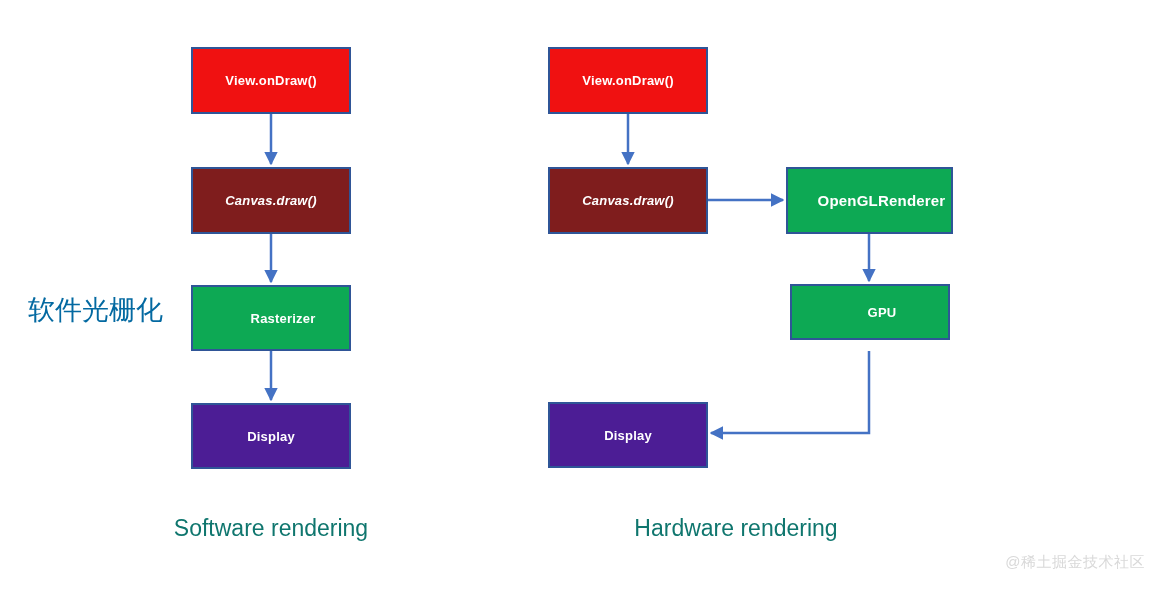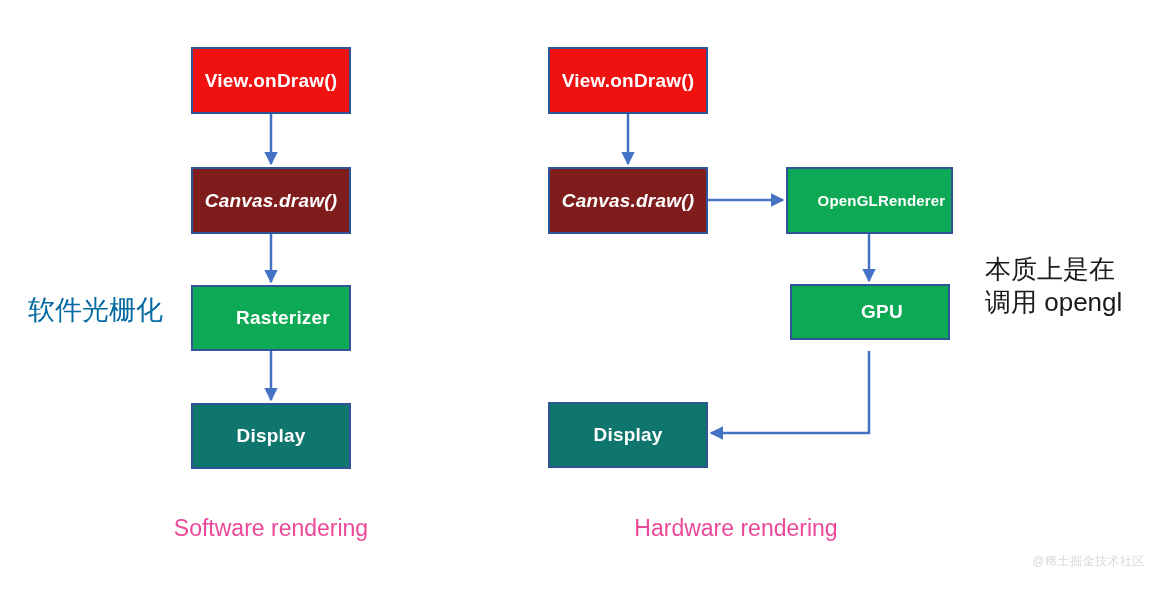--- a/index.html
+++ b/index.html
@@ -21,31 +21,31 @@
     width: 1161px;
     height: 596px;
     pointer-events: none;
   }
   .node {
     position: absolute;
     box-sizing: border-box;
     border: 2px solid #2F5597;
     color: #ffffff;
     font-weight: bold;
-    font-size: 19px;
+    font-size: 13px;
     display: flex;
     align-items: center;
     justify-content: center;
     text-align: center;
     letter-spacing: 0.2px;
   }
   .node.red    { background: #F01111; }
   .node.blue   { background: #7f1d1d; font-style: italic; }
   .node.green  { background: #0DA954; padding-left: 24px; }
-  .node.yellow { background: #0f766e; }
+  .node.yellow { background: #4c1d95; }
 
   .node.l-view     { left: 191px; top: 47px;  width: 160px; height: 67px; }
   .node.l-canvas   { left: 191px; top: 167px; width: 160px; height: 67px; }
   .node.l-raster   { left: 191px; top: 285px; width: 160px; height: 66px; }
   .node.l-display  { left: 191px; top: 403px; width: 160px; height: 66px; }
 
   .node.r-view     { left: 548px; top: 47px;  width: 160px; height: 67px; }
   .node.r-canvas   { left: 548px; top: 167px; width: 160px; height: 67px; }
   .node.r-opengl   { left: 786px; top: 167px; width: 167px; height: 67px; font-size: 15px; }
   .node.r-gpu      { left: 790px; top: 284px; width: 160px; height: 56px; }
@@ -66,30 +66,30 @@
     top: 253px;
     width: 170px;
     font-size: 26px;
     line-height: 33px;
     color: #1a1a1a;
   }
   .caption {
     position: absolute;
     top: 515px;
     font-size: 23px;
-    color: #ec4899;
+    color: #0f766e;
     white-space: nowrap;
   }
   .caption.left  { left: 271px; transform: translateX(-50%); }
   .caption.right { left: 736px; transform: translateX(-50%); }
   .watermark {
     position: absolute;
     right: 16px;
     top: 553px;
-    font-size: 12px;
+    font-size: 15px;
     color: #d9d9d9;
     letter-spacing: 0.5px;
     white-space: nowrap;
   }
 </style>
 </head>
 <body>
 
 <div class="canvas">
 
@@ -117,21 +117,17 @@
 
   <div class="side-label">软件光栅化</div>
   <div class="caption left">Software rendering</div>
 
   <div class="node red r-view">View.onDraw()</div>
   <div class="node blue r-canvas">Canvas.draw()</div>
   <div class="node green r-opengl">OpenGLRenderer</div>
   <div class="node green r-gpu">GPU</div>
   <div class="node yellow r-display">Display</div>
 
-  <div class="side-note">
-    <div>本质上是在</div>
-    <div>调用 opengl</div>
-  </div>
   <div class="caption right">Hardware rendering</div>
 
   <div class="watermark">@稀土掘金技术社区</div>
 
 </div>
 
 </body></html>

